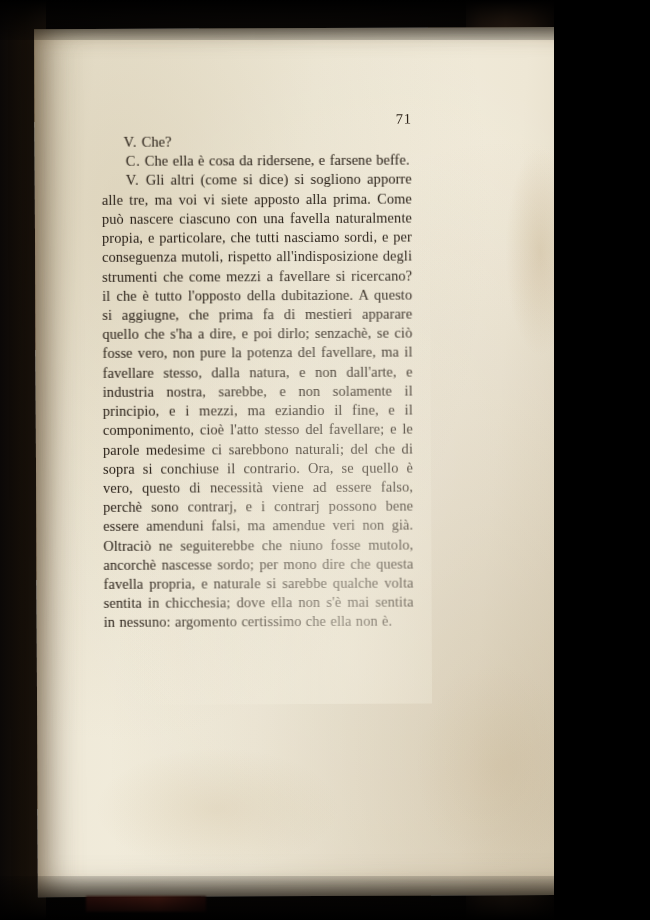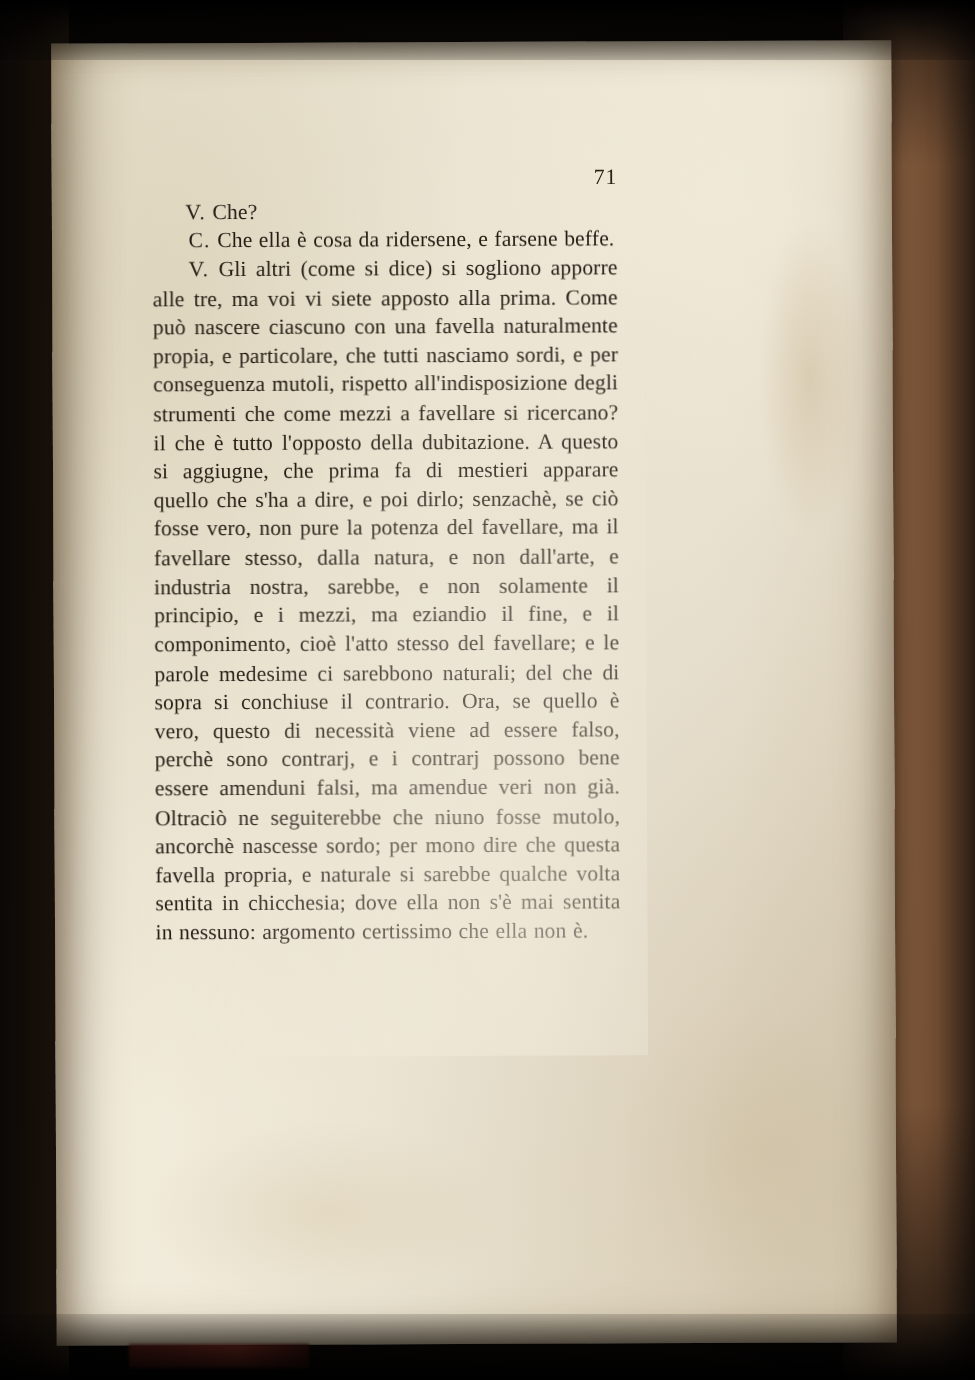--- a/index.html
+++ b/index.html
@@ -9,21 +9,21 @@
   }
   body {
     width: 650px;
     height: 920px;
     overflow: hidden;
     font-family: "Liberation Serif", serif;
   }
 
   #scan {
     position: relative;
-    width: 650px;
+    width: 554px;
     height: 920px;
     background: #0a0807;
     overflow: hidden;
   }
 
   
   .backdrop {
     position: absolute;
     inset: 0;
     background:

